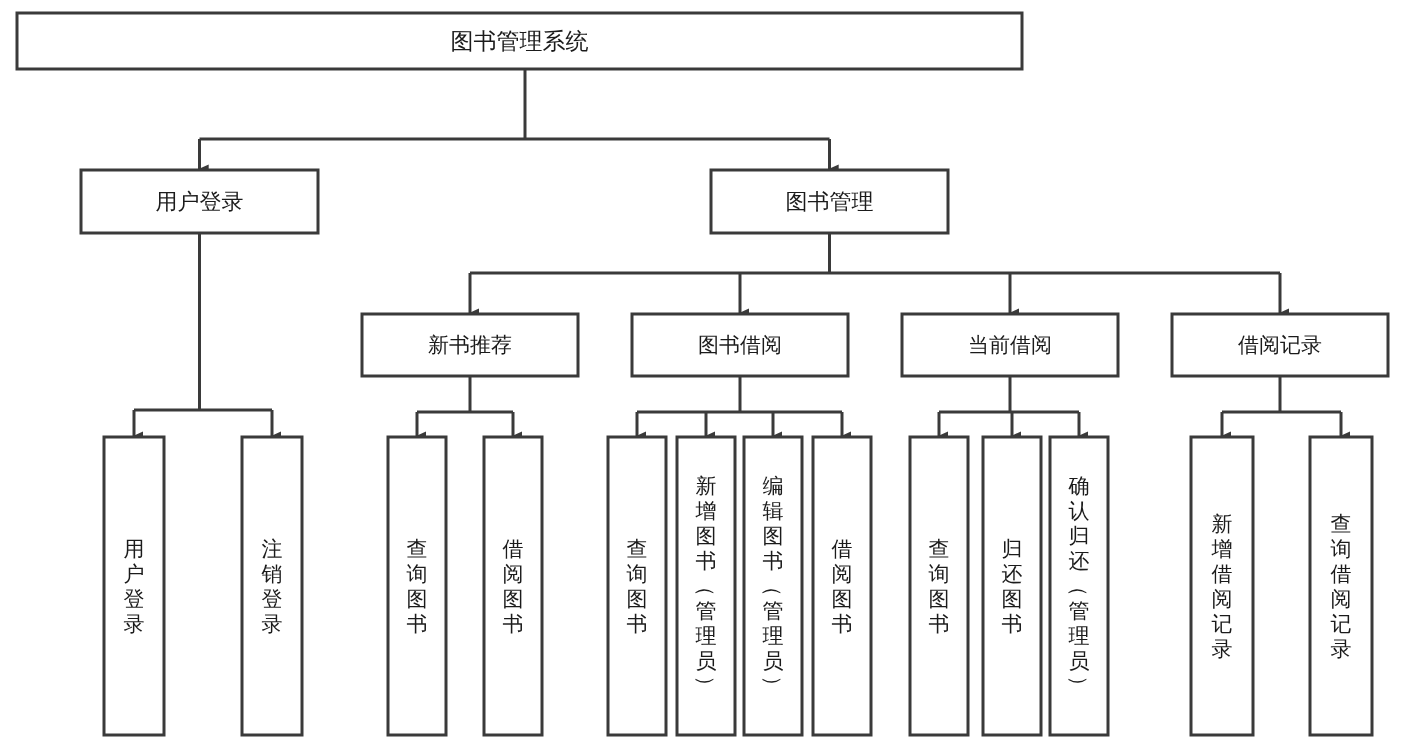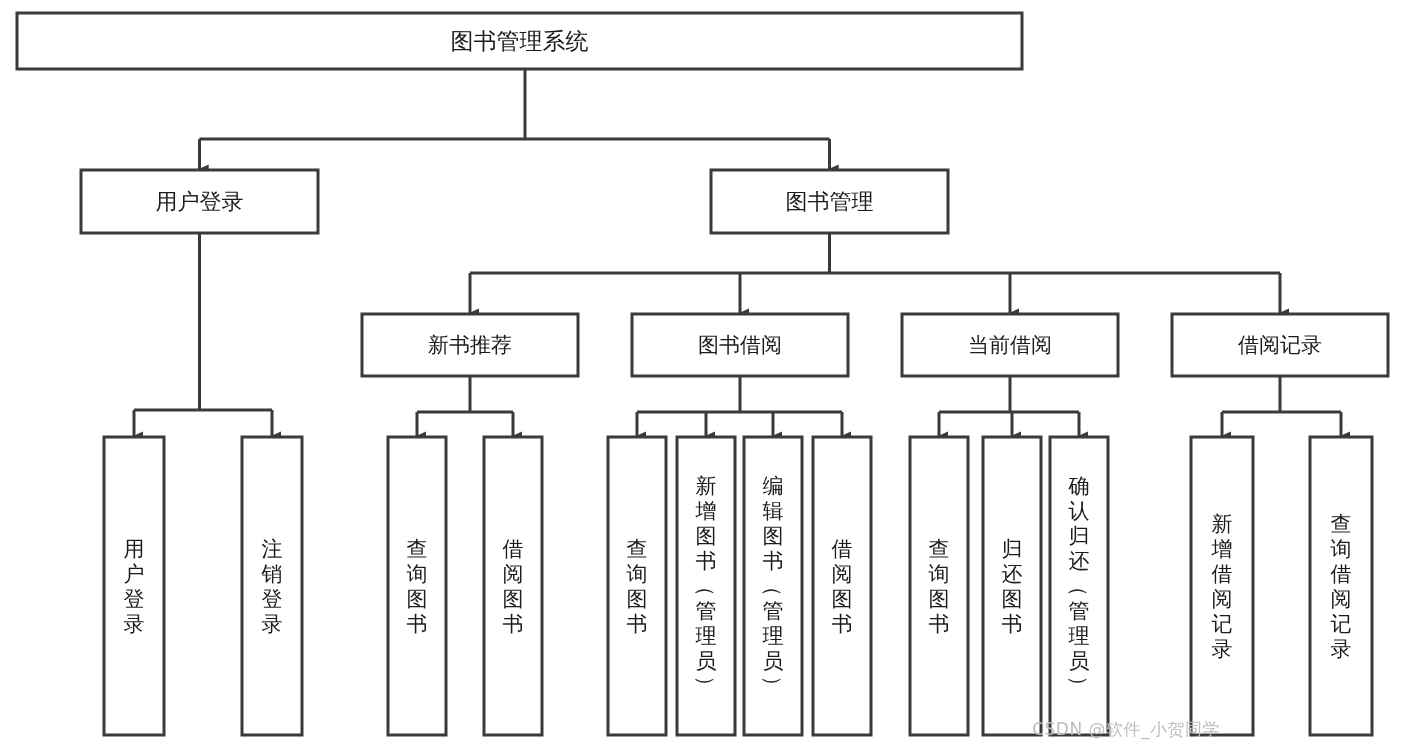--- a/index.html
+++ b/index.html
@@ -246,14 +246,13 @@
             <text x="1341" y="555.5" class="leaf-char">询</text>
             <text x="1341" y="580.5" class="leaf-char">借</text>
             <text x="1341" y="605.5" class="leaf-char">阅</text>
             <text x="1341" y="630.5" class="leaf-char">记</text>
             <text x="1341" y="655.5" class="leaf-char">录</text>
           </g>
         </g>
       </g>
   </svg>
 
-  <div class="watermark">CSDN @软件_小贺同学</div>
 </div>
 
 </body></html>

